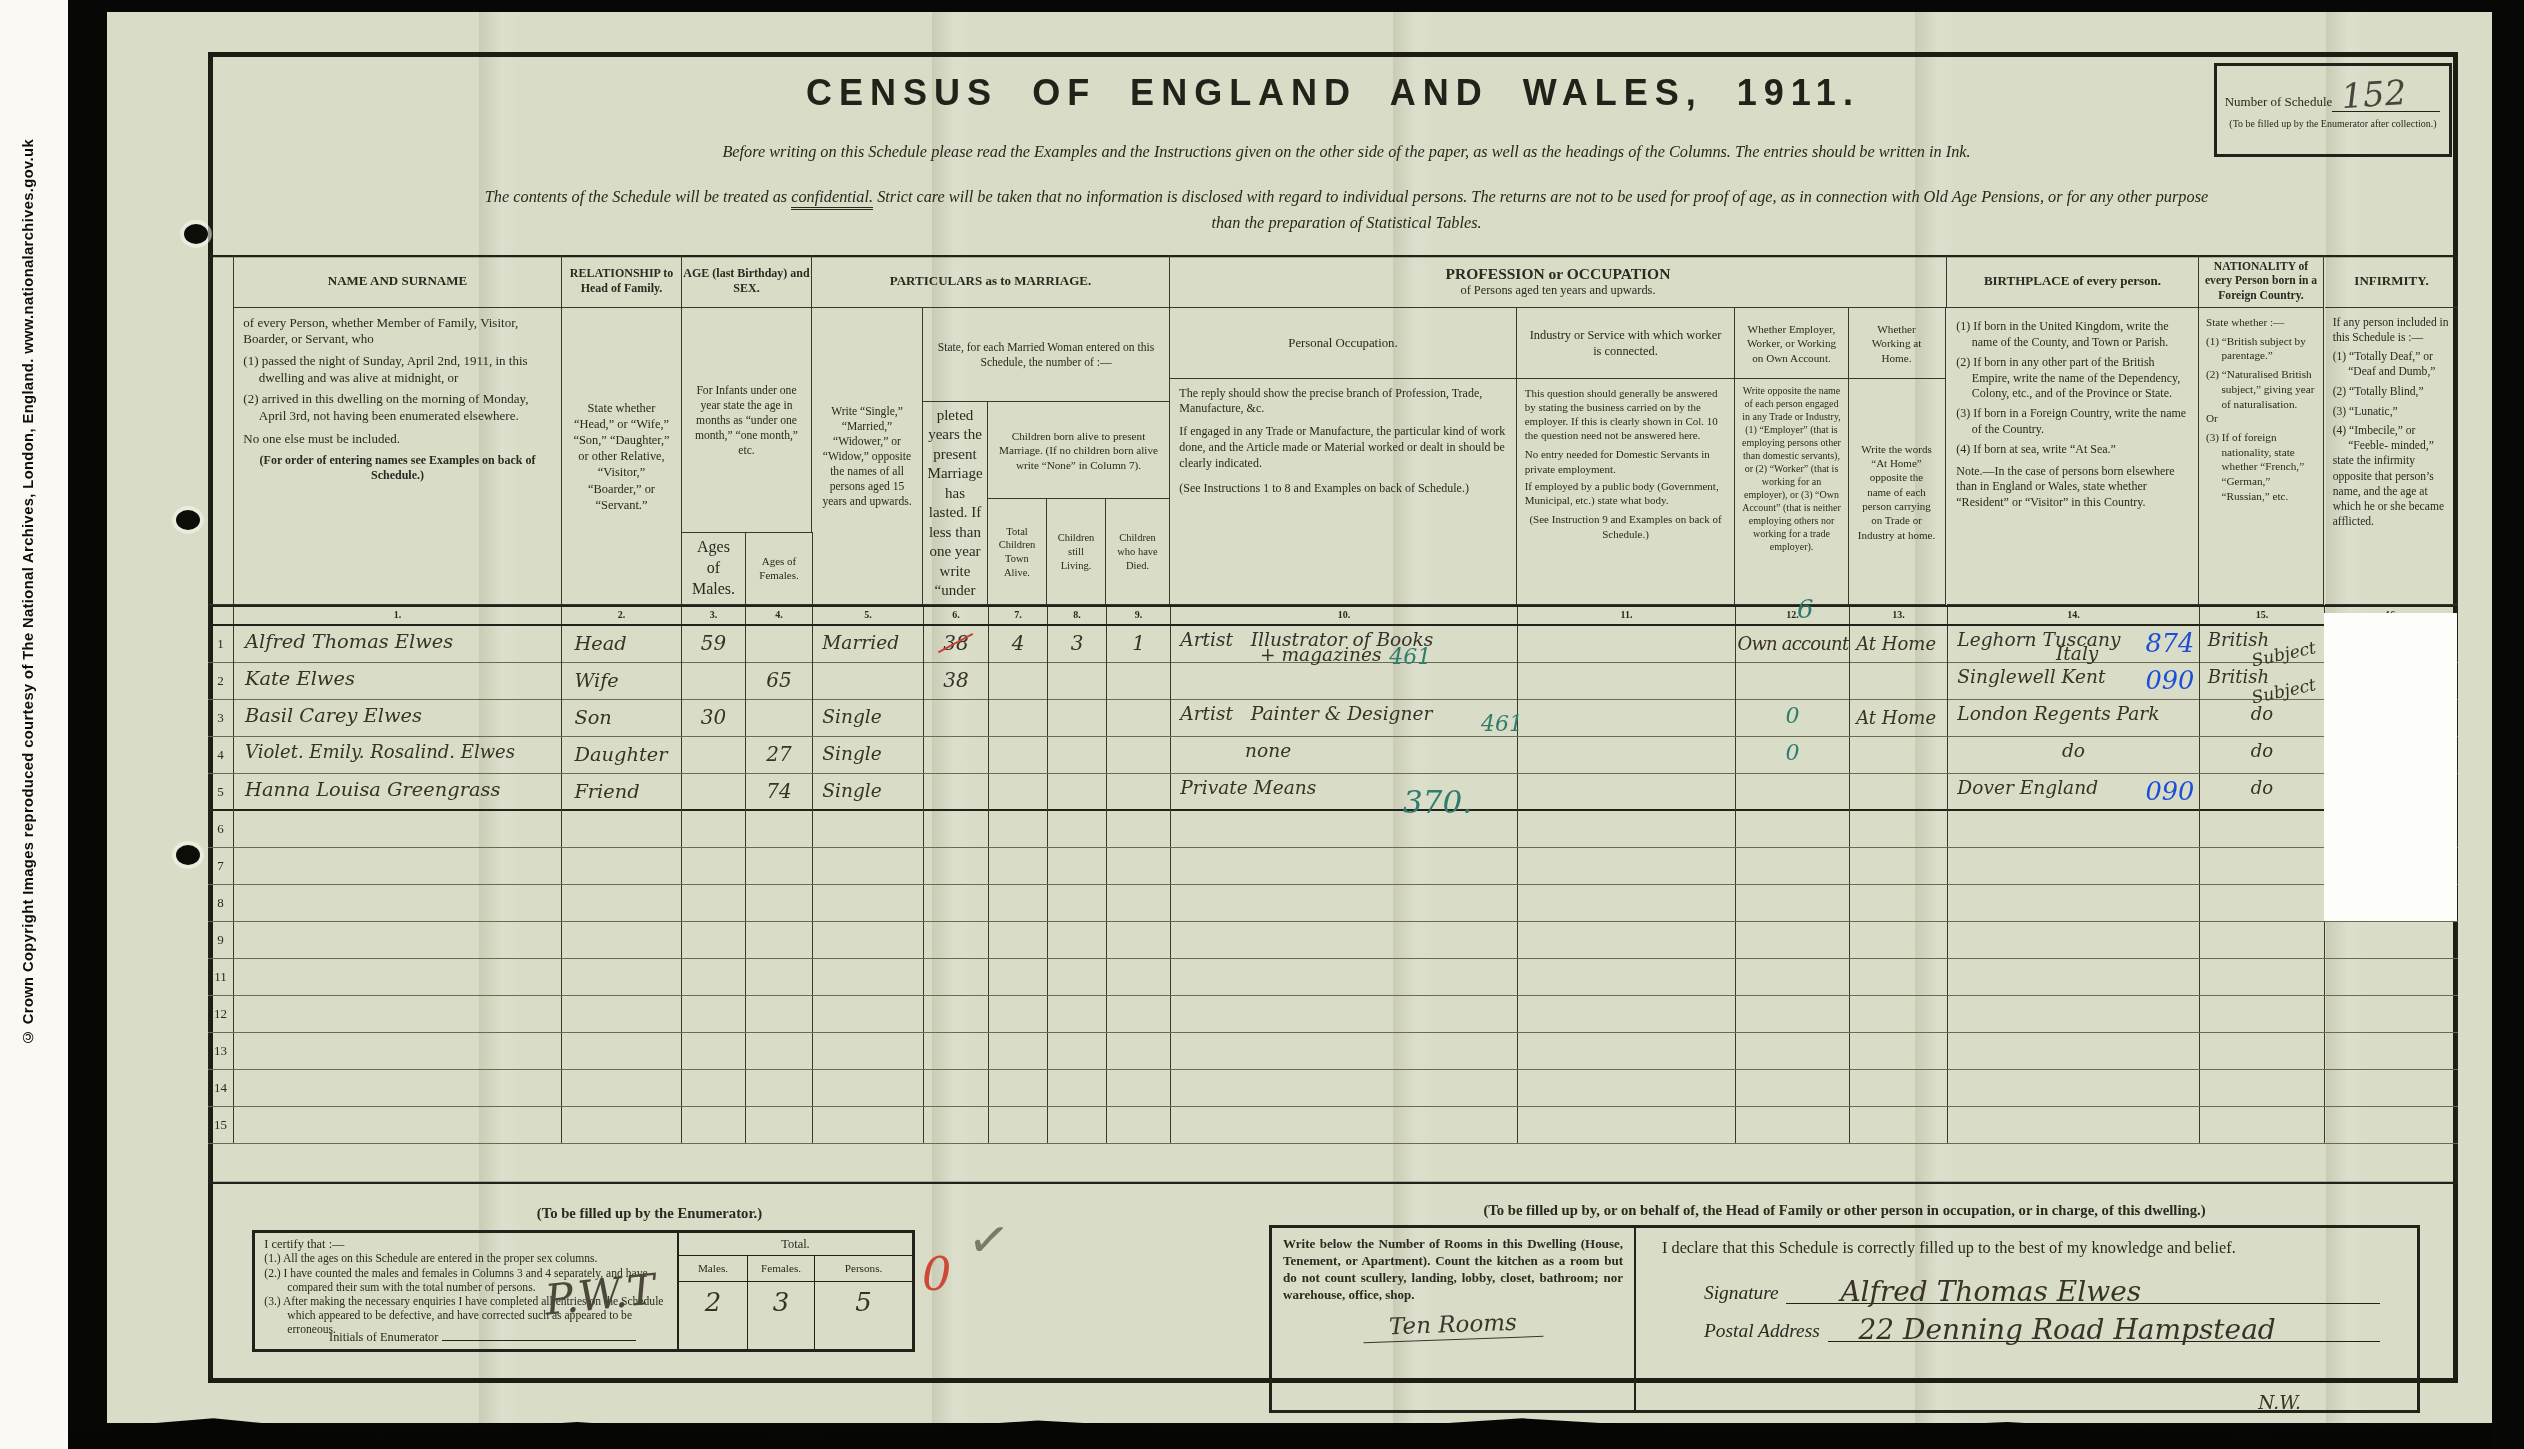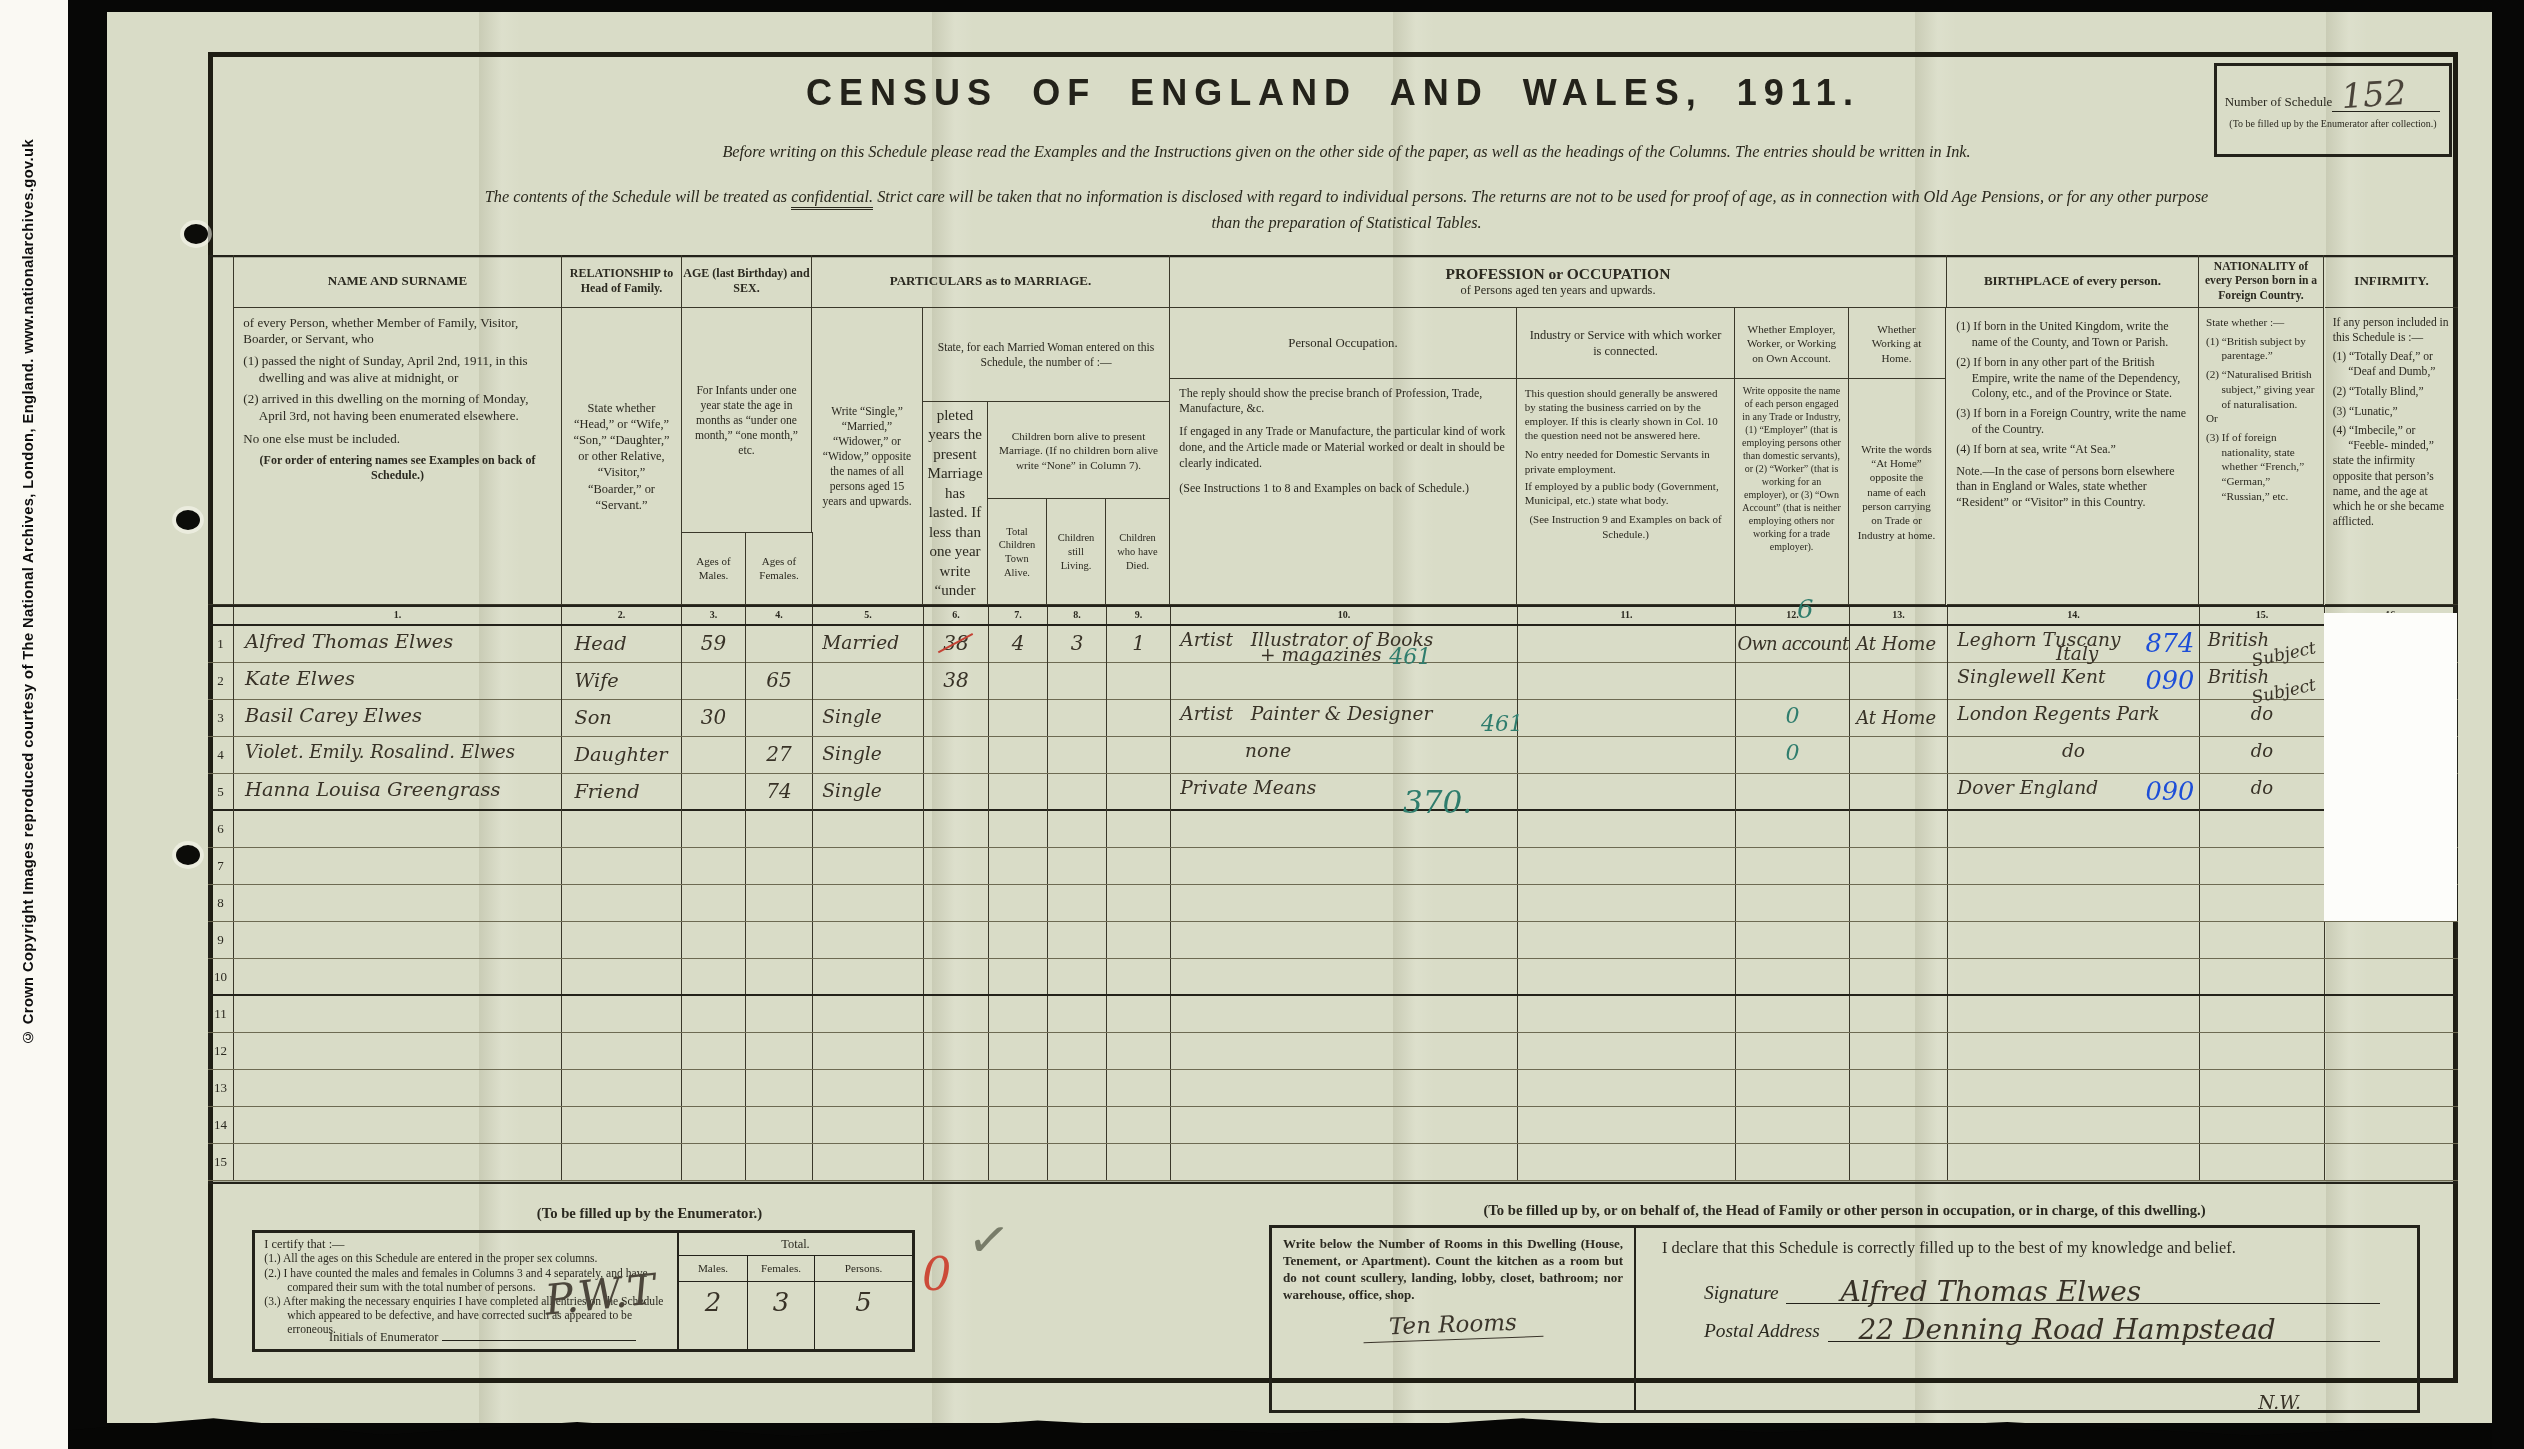--- a/index.html
+++ b/index.html
@@ -162,21 +162,21 @@
           <div class="hang" data-interactable="false">(2) arrived in this dwelling on the morning of Monday, April 3rd, not having been enumerated elsewhere.</div>
           <div style="margin-top:6.2px" data-interactable="false">No one else must be included.</div>
           <div style="margin-top:4.6px;font-weight:bold;text-align:center;font-size:12px" data-interactable="false">(For order of entering names see Examples on back of Schedule.)</div>
         </div>
 
         <div class="hc ht" style="left:354px;top:0;width:120px;height:53px;font-size:12px" data-interactable="false">RELATIONSHIP to Head of Family.</div>
         <div class="hc hd hdc" style="left:354px;top:53px;width:120px;height:297px;font-size:12.4px" data-interactable="false">State whether “Head,” or “Wife,” “Son,” “Daughter,” or other Relative, “Visitor,” “Boarder,” or “Servant.”</div>
 
         <div class="hc ht" style="left:474px;top:0;width:130px;height:53px;font-size:12px" data-interactable="false">AGE (last Birthday) and SEX.</div>
         <div class="hc hd hdc" style="left:474px;top:53px;width:130px;height:225px;font-size:11.6px" data-interactable="false">For Infants under one year state the age in months as “under one month,” “one month,” etc.</div>
-        <div class="hc hd hdc" style="left:474px;top:277px;width:64px;height:73px;font-size:11px" data-interactable="false">Ages of Males.</div>
+        <div class="hc hd hdc" style="left:474px;top:277px;width:64px;height:73px;font-size:16px" data-interactable="false">Ages of Males.</div>
         <div class="hc hd hdc" style="left:538px;top:277px;width:67px;height:73px;font-size:11px" data-interactable="false">Ages of Females.</div>
 
         <div class="hc ht" style="left:604px;top:0;width:358px;height:53px" data-interactable="false">PARTICULARS as to MARRIAGE.</div>
         <div class="hc hd hdc" style="left:604px;top:53px;width:111px;height:297px;font-size:11.6px" data-interactable="false">Write “Single,” “Married,” “Widower,” or “Widow,” opposite the names of all persons aged 15 years and upwards.</div>
         <div class="hc hd hdc" style="left:715px;top:53px;width:247px;height:94px;font-size:11.6px" data-interactable="false">State, for each Married Woman entered on this Schedule, the number of :—</div>
         <div class="hc hd hdc" style="left:715px;top:147px;width:65px;height:203px;font-size:15px;padding:3.1px 4.6px" data-interactable="false">Com- pleted years the present Marriage has lasted. If less than one year write “under one.”</div>
         <div class="hc hd hdc" style="left:780px;top:147px;width:182px;height:97px;font-size:11.2px" data-interactable="false">Children born alive to present Marriage. (If no children born alive write “None” in Column 7).</div>
         <div class="hc hd hdc" style="left:780px;top:244px;width:59px;height:106px;font-size:10.5px" data-interactable="false">Total Children Town Alive.</div>
         <div class="hc hd hdc" style="left:839px;top:244px;width:59px;height:106px;font-size:10.5px" data-interactable="false">Children still Living.</div>
         <div class="hc hd hdc" style="left:898px;top:244px;width:64px;height:106px;font-size:10.5px" data-interactable="false">Children who have Died.</div>
@@ -489,39 +489,20 @@
             <div class="tc" data-interactable="false"></div>
             <div class="tc" data-interactable="false"></div>
             <div class="tc" data-interactable="false"></div>
             <div class="tc" data-interactable="false"></div>
             <div class="tc" data-interactable="false"></div>
             <div class="tc" data-interactable="false"></div>
             <div class="tc" data-interactable="false" style="border-right: none;"></div>
           </div>
           <div class="trow" data-interactable="false">
             <div class="tc num" data-interactable="false">9</div>
-            <div class="tc" data-interactable="false"></div>
-            <div class="tc" data-interactable="false"></div>
-            <div class="tc" data-interactable="false"></div>
-            <div class="tc" data-interactable="false"></div>
-            <div class="tc" data-interactable="false"></div>
-            <div class="tc" data-interactable="false"></div>
-            <div class="tc" data-interactable="false"></div>
-            <div class="tc" data-interactable="false"></div>
-            <div class="tc" data-interactable="false"></div>
-            <div class="tc" data-interactable="false"></div>
-            <div class="tc" data-interactable="false"></div>
-            <div class="tc" data-interactable="false"></div>
-            <div class="tc" data-interactable="false"></div>
-            <div class="tc" data-interactable="false"></div>
-            <div class="tc" data-interactable="false"></div>
-            <div class="tc" data-interactable="false" style="border-right: none;"></div>
-          </div>
-          <div class="trow heavy" data-interactable="false">
-            <div class="tc num" data-interactable="false">10</div>
             <div class="tc" data-interactable="false"></div>
             <div class="tc" data-interactable="false"></div>
             <div class="tc" data-interactable="false"></div>
             <div class="tc" data-interactable="false"></div>
             <div class="tc" data-interactable="false"></div>
             <div class="tc" data-interactable="false"></div>
             <div class="tc" data-interactable="false"></div>
             <div class="tc" data-interactable="false"></div>
             <div class="tc" data-interactable="false"></div>
             <div class="tc" data-interactable="false"></div>

